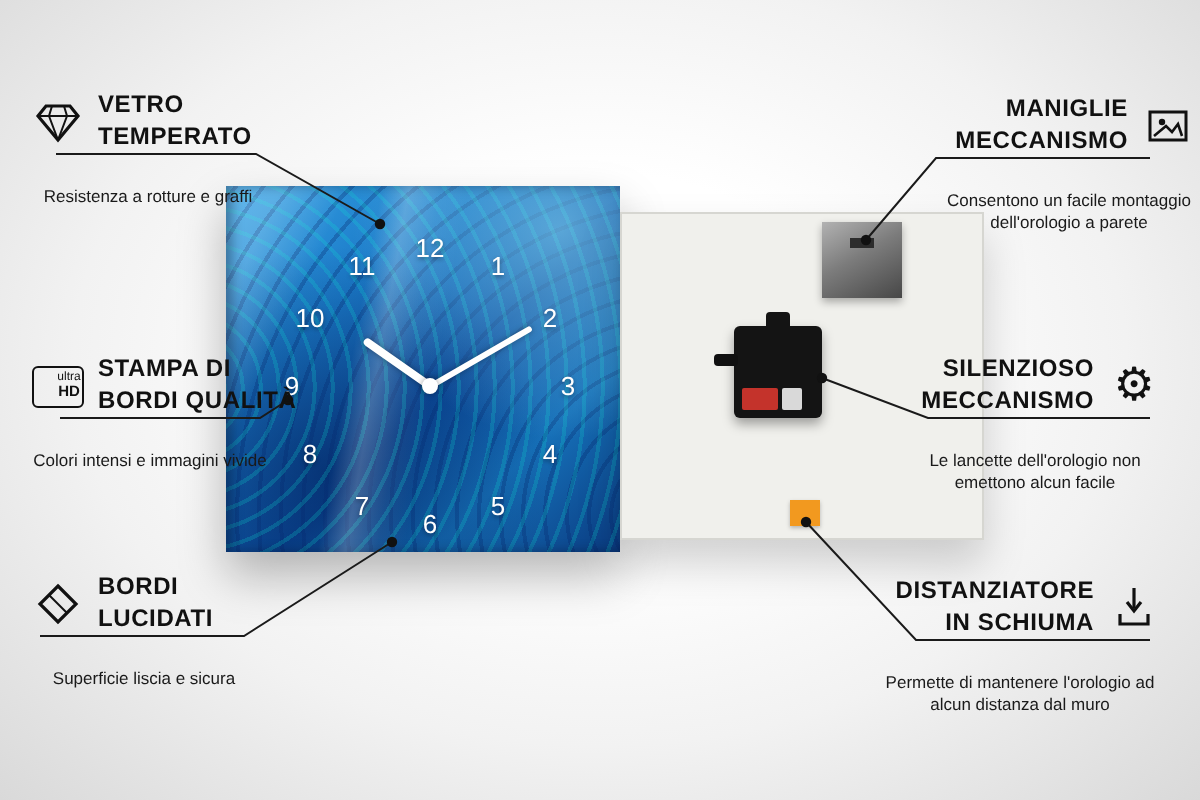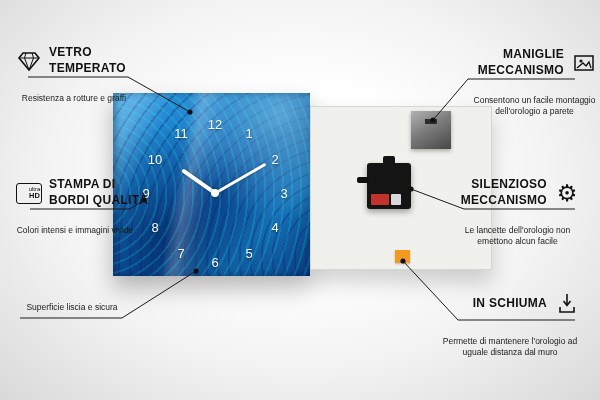--- a/index.html
+++ b/index.html
@@ -147,20 +147,32 @@
       </span>
       <div class="co-title">
         <div>STAMPA DI</div>
         <div>BORDI QUALITÀ</div>
       </div>
     </div>
     <div class="co-sub">Colori intensi e immagini vivide</div>
   </div>
 
   <div class="callout" style="left:16px;top:286px;width:112px;">
+    <div class="co-head">
+      <span class="co-icon">
+        <svg width="24" height="24" viewBox="0 0 24 24">
+          <path d="M12 3 L21 12 L12 21 L3 12 Z" fill="none" stroke="#111" stroke-width="1.6"></path>
+          <path d="M7.5 7.5 L16.5 16.5" fill="none" stroke="#111" stroke-width="1"></path>
+        </svg>
+      </span>
+      <div class="co-title">
+        <div>BORDI</div>
+        <div>LUCIDATI</div>
+      </div>
+    </div>
     <div class="co-sub">Superficie liscia e sicura</div>
   </div>
 
   <div class="callout" style="left:472px;top:47px;width:125px;">
     <div class="co-head right">
       <div class="co-title r">
         <div>MANIGLIE</div>
         <div>MECCANISMO</div>
       </div>
       <span class="co-icon">
@@ -183,26 +195,27 @@
       <span class="co-icon">
         <span class="gear-glyph">⚙</span>
       </span>
     </div>
     <div class="co-sub">Le lancette dell'orologio non emettono alcun facile</div>
   </div>
 
   <div class="callout" style="left:440px;top:288px;width:140px;">
     <div class="co-head right">
       <div class="co-title r">
+        <div>DISTANZIATORE</div>
         <div>IN SCHIUMA</div>
       </div>
       <span class="co-icon">
         <svg width="24" height="24" viewBox="0 0 24 24">
           <path d="M12 2 V12" stroke="#111" stroke-width="1.6"></path>
           <path d="M8.5 9 L12 13.5 L15.5 9" fill="none" stroke="#111" stroke-width="1.6"></path>
           <path d="M5 15 V20 H19 V15" fill="none" stroke="#111" stroke-width="1.6"></path>
         </svg>
       </span>
     </div>
-    <div class="co-sub">Permette di mantenere l'orologio ad uguale distanza dal muro</div>
+    <div class="co-sub">Permette di mantenere l'orologio ad alcun distanza dal muro</div>
   </div>
 
 </div>
 
 </body></html>

